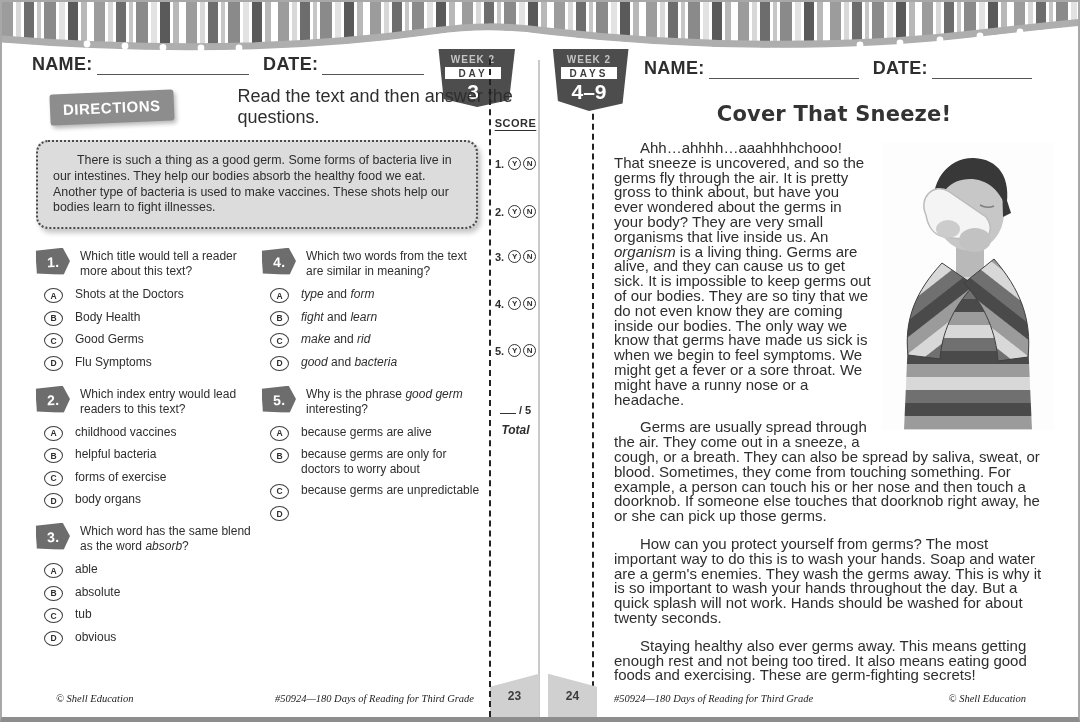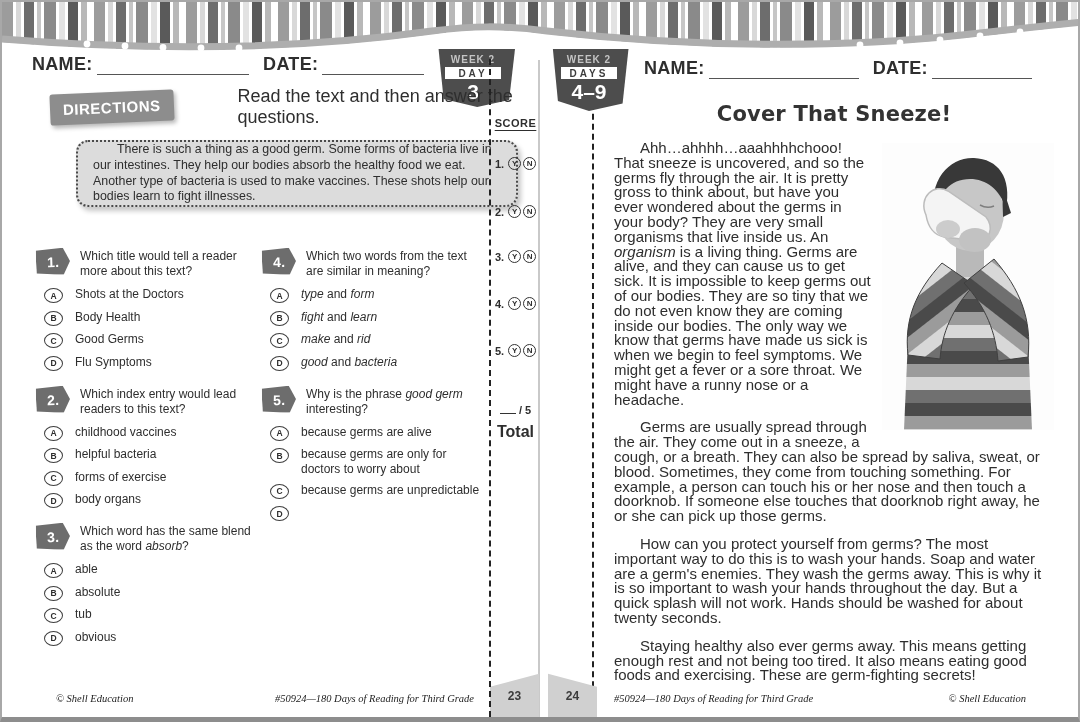--- a/index.html
+++ b/index.html
@@ -32,22 +32,22 @@
   .date-label{margin-left:14px;}
 
   
   .dir-row{position:absolute;left:48px;top:84px;display:flex;align-items:center;gap:16px;z-index:4;}
   .dir-badge{background:#8d8d8d;color:#fff;font-weight:bold;font-size:15px;letter-spacing:.5px;
              padding:7px 13px;border-radius:3px;transform:rotate(-2.5deg);box-shadow:2px 3px 4px rgba(0,0,0,.28);}
   .dir-text{font-size:18px;padding-left:48px;}
 
   
   .passage-box{position:absolute;left:34px;top:138px;width:442px;box-sizing:border-box;background:#dcdcdc;
-               border:2.5px dotted #4a4a4a;border-radius:12px;padding:0 15px;font-size:12.4px;line-height:15.8px;
-               box-shadow:3px 4px 5px rgba(0,0,0,.22);z-index:4;margin-left:40px;}
+               border:2.5px dotted #4a4a4a;border-radius:12px;padding:11px 15px;font-size:12.4px;line-height:15.8px;
+               box-shadow:3px 4px 5px rgba(0,0,0,.22);z-index:4;}
   .passage-box p{margin:0;text-indent:24px;}
 
   
   .questions{position:absolute;left:34px;top:246px;width:448px;display:grid;grid-template-columns:226px 222px;z-index:4;}
   .question{margin-bottom:15px;}
   .qhead{display:flex;gap:10px;}
   .qbadge{flex:0 0 auto;width:34px;height:27px;background:#6d6d6d;color:#fff;font-weight:bold;font-size:14px;
           display:flex;align-items:center;justify-content:center;
           clip-path:polygon(0 8%,80% 0,100% 50%,80% 100%,0 92%);transform:rotate(-2deg);}
   .qtext{font-size:12px;line-height:15px;padding-top:1px;}
@@ -62,21 +62,21 @@
                box-sizing:border-box;text-align:center;z-index:4;}
   .score-title{position:absolute;top:58px;left:0;right:0;font-size:11px;font-weight:bold;letter-spacing:.5px;
                text-decoration:underline;text-underline-offset:3px;}
   .score-row{position:absolute;left:0;right:0;font-size:11px;font-weight:bold;display:flex;justify-content:center;gap:2px;align-items:center;}
   .sr1{top:98px;}.sr2{top:146px;}.sr3{top:191px;}.sr4{top:238px;}.sr5{top:285px;}
   .yn{width:13px;height:13px;border:1.2px solid #333;border-radius:50%;font-size:8px;font-weight:bold;
       display:inline-flex;align-items:center;justify-content:center;box-sizing:border-box;}
   .score-num{margin-right:2px;}
   .total-line{position:absolute;top:344px;left:0;right:0;font-size:11px;font-weight:bold;}
   .blank{display:inline-block;width:16px;border-bottom:1.4px solid #333;height:10px;margin-right:3px;}
-  .total-label{position:absolute;top:364px;left:0;right:0;font-size:16px;font-weight:bold;}
+  .total-label{position:absolute;top:364px;left:0;right:0;font-size:12px;font-weight:bold;font-style:italic;}
 
   
   .tab{position:absolute;bottom:0;width:49px;height:46px;background:#d0d0d0;color:#3c3c3c;font-weight:bold;font-size:12px;
        display:flex;align-items:flex-end;justify-content:center;padding-bottom:14px;box-sizing:border-box;z-index:3;}
   .tab-left{right:1px;clip-path:polygon(0 34%,100% 6%,100% 100%,0 100%);}
   .tab-right{left:8px;clip-path:polygon(0 6%,100% 34%,100% 100%,0 100%);}
 
   
   .margin-strip{position:absolute;left:0;top:62px;bottom:0;width:54px;border-right:2px dashed #222;box-sizing:border-box;z-index:2;}
   .rcontent{position:absolute;left:74px;top:100px;width:440px;z-index:4;}

